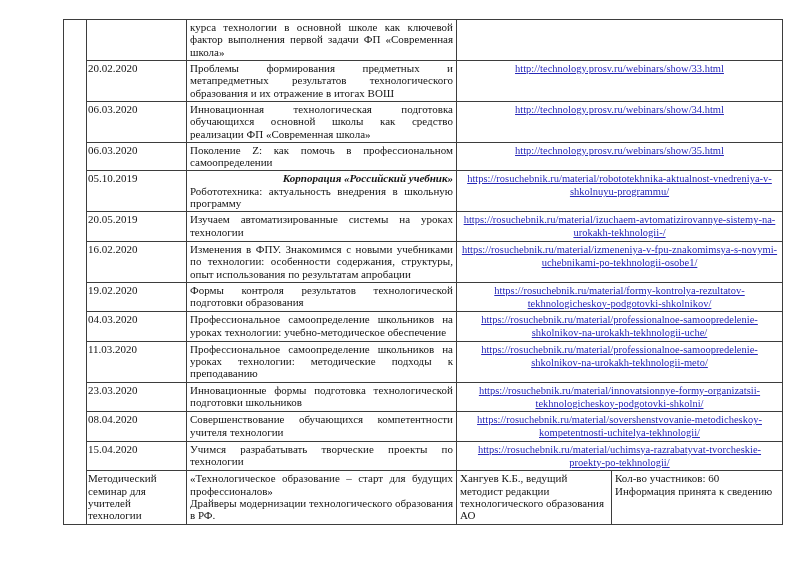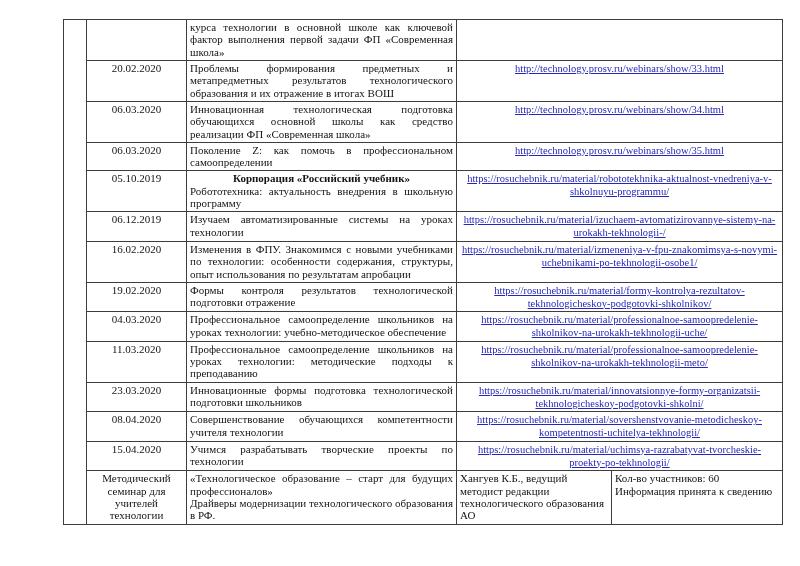--- a/index.html
+++ b/index.html
@@ -26,28 +26,29 @@
     border: 1px solid #3d3d3d;
     vertical-align: top;
     font-size: 11px;
     line-height: 1.12;
     color: #141414;
     padding: 1px 3px 2px 3px;
     overflow: hidden;
   }
   td.c-narrow { padding: 0; }
   td.c-date {
-    text-align: center;
+    text-align: left;
     padding-left: 1px;
     padding-right: 1px;
   }
   td.c-desc { text-align: justify; }
   .desc-heading {
     font-weight: bold;
-    text-align: center;
+    text-align: right;
+    font-style: italic;
   }
   td.c-link {
     text-align: center;
     padding-left: 4px;
     padding-right: 4px;
   }
   a.url {
     color: #2626b8;
     text-decoration: underline;
     font-size: 10.5px;
@@ -121,21 +122,21 @@
     <td class="c-desc">
       <div class="desc-heading">Корпорация «Российский учебник»</div>
       <div>Робототехника: актуальность внедрения в школьную программу</div>
     </td>
     <td class="c-link" colspan="2">
       <a class="url" href="#">https://rosuchebnik.ru/material/robototekhnika-aktualnost-vnedreniya-v-shkolnuyu-programmu/</a>
     </td>
   </tr>
 
   <tr>
-    <td class="c-date">06.12.2019</td>
+    <td class="c-date">20.05.2019</td>
     <td class="c-desc">
       <div class="desc-heading"></div>
       <div>Изучаем автоматизированные системы на уроках технологии</div>
     </td>
     <td class="c-link" colspan="2">
       <a class="url" href="#">https://rosuchebnik.ru/material/izuchaem-avtomatizirovannye-sistemy-na-urokakh-tekhnologii-/</a>
     </td>
   </tr>
 
   <tr>
@@ -146,21 +147,21 @@
     </td>
     <td class="c-link" colspan="2">
       <a class="url" href="#">https://rosuchebnik.ru/material/izmeneniya-v-fpu-znakomimsya-s-novymi-uchebnikami-po-tekhnologii-osobe1/</a>
     </td>
   </tr>
 
   <tr>
     <td class="c-date">19.02.2020</td>
     <td class="c-desc">
       <div class="desc-heading"></div>
-      <div>Формы контроля результатов технологической подготовки отражение</div>
+      <div>Формы контроля результатов технологической подготовки образования</div>
     </td>
     <td class="c-link" colspan="2">
       <a class="url" href="#">https://rosuchebnik.ru/material/formy-kontrolya-rezultatov-tekhnologicheskoy-podgotovki-shkolnikov/</a>
     </td>
   </tr>
 
   <tr>
     <td class="c-date">04.03.2020</td>
     <td class="c-desc">
       <div class="desc-heading"></div>

